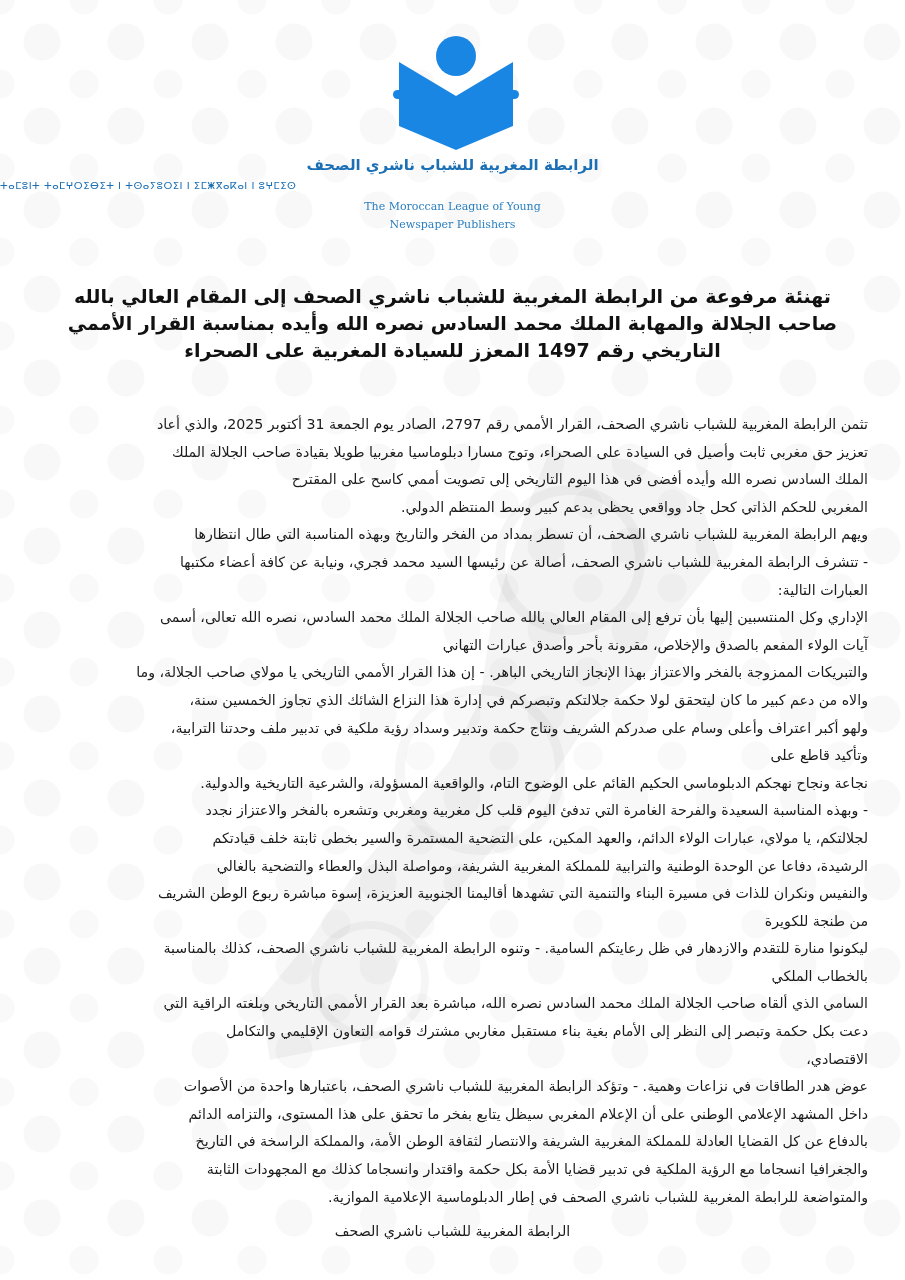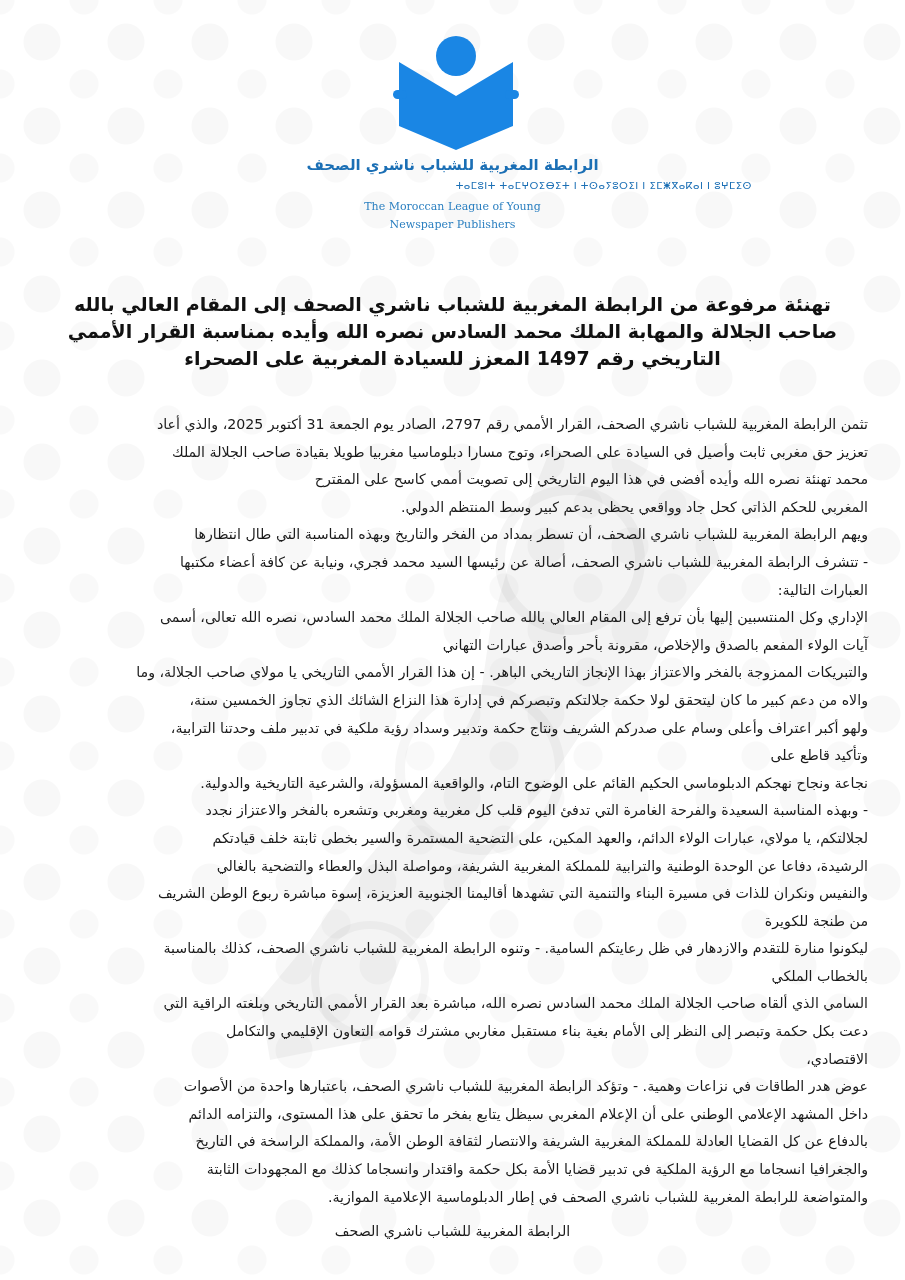--- a/index.html
+++ b/index.html
@@ -26,32 +26,31 @@
     left: 250px; top: 440px; width: 480px; height: 640px;
   }
   .content { position: relative; z-index: 1; }
   .logo { position: absolute; left: 393px; top: 34px; width: 126px; height: 116px; }
   .brand-ar {
     position: absolute; top: 156px; left: 0; width: 905px; text-align: center;
     font-family: "DejaVu Sans", sans-serif; font-weight: bold;
     color: #1b6fb5; font-size: 15px; direction: rtl;
   }
   .brand-tfng {
-    position: absolute; top: 180px; left: 0; width: 752px; text-align: right;
+    position: absolute; top: 180px; left: 0; width: 752px; text-align: left;
     color: #1b6fb5; font-size: 10px; letter-spacing: 0.5px;
   }
   .brand-en {
     position: absolute; top: 198px; left: 0; width: 905px; text-align: center;
     font-family: "DejaVu Serif", serif; color: #2a7fc0; font-size: 11px; line-height: 18px;
   }
   .title {
     position: absolute; top: 283px; left: 60px; width: 785px; text-align: center;
     direction: rtl; font-weight: bold; font-size: 19px; line-height: 27px; color: #111;
     font-family: "DejaVu Sans", sans-serif;
-    margin-top: 8px;
   }
   .body-text {
     position: absolute; top: 411px; right: 37px; width: 835px;
     direction: rtl; text-align: right; font-size: 14.2px; line-height: 27.6px; color: #1a1a1a;
     font-family: "DejaVu Sans", sans-serif;
   }
   .body-text .line { display: block; white-space: nowrap; }
   .signature {
     position: absolute; top: 1223px; left: 0; width: 905px; text-align: center;
     direction: rtl; font-size: 14.2px; color: #1a1a1a;
@@ -87,21 +86,21 @@
 
   <div class="title">
     <div>تهنئة مرفوعة من الرابطة المغربية للشباب ناشري الصحف إلى المقام العالي بالله</div>
     <div>صاحب الجلالة والمهابة الملك محمد السادس نصره الله وأيده بمناسبة القرار الأممي</div>
     <div>التاريخي رقم 1497 المعزز للسيادة المغربية على الصحراء</div>
   </div>
 
   <div class="body-text">
     <span class="line">تثمن الرابطة المغربية للشباب ناشري الصحف، القرار الأممي رقم 2797، الصادر يوم الجمعة 31 أكتوبر 2025، والذي أعاد</span>
     <span class="line">تعزيز حق مغربي ثابت وأصيل في السيادة على الصحراء، وتوج مسارا دبلوماسيا مغربيا طويلا بقيادة صاحب الجلالة الملك</span>
-    <span class="line">محمد تهنئة نصره الله وأيده أفضى في هذا اليوم التاريخي إلى تصويت أممي كاسح على المقترح</span>
+    <span class="line">الملك السادس نصره الله وأيده أفضى في هذا اليوم التاريخي إلى تصويت أممي كاسح على المقترح</span>
     <span class="line">المغربي للحكم الذاتي كحل جاد وواقعي يحظى بدعم كبير وسط المنتظم الدولي.</span>
     <span class="line">ويهم الرابطة المغربية للشباب ناشري الصحف، أن تسطر بمداد من الفخر والتاريخ وبهذه المناسبة التي طال انتظارها</span>
     <span class="line">- تتشرف الرابطة المغربية للشباب ناشري الصحف، أصالة عن رئيسها السيد محمد فجري، ونيابة عن كافة أعضاء مكتبها</span>
     <span class="line">العبارات التالية:</span>
     <span class="line">الإداري وكل المنتسبين إليها بأن ترفع إلى المقام العالي بالله صاحب الجلالة الملك محمد السادس، نصره الله تعالى، أسمى</span>
     <span class="line">آيات الولاء المفعم بالصدق والإخلاص، مقرونة بأحر وأصدق عبارات التهاني</span>
     <span class="line">والتبريكات الممزوجة بالفخر والاعتزاز بهذا الإنجاز التاريخي الباهر. - إن هذا القرار الأممي التاريخي يا مولاي صاحب الجلالة، وما</span>
     <span class="line">والاه من دعم كبير ما كان ليتحقق لولا حكمة جلالتكم وتبصركم في إدارة هذا النزاع الشائك الذي تجاوز الخمسين سنة،</span>
     <span class="line">ولهو أكبر اعتراف وأعلى وسام على صدركم الشريف ونتاج حكمة وتدبير وسداد رؤية ملكية في تدبير ملف وحدتنا الترابية،</span>
     <span class="line">وتأكيد قاطع على</span>

